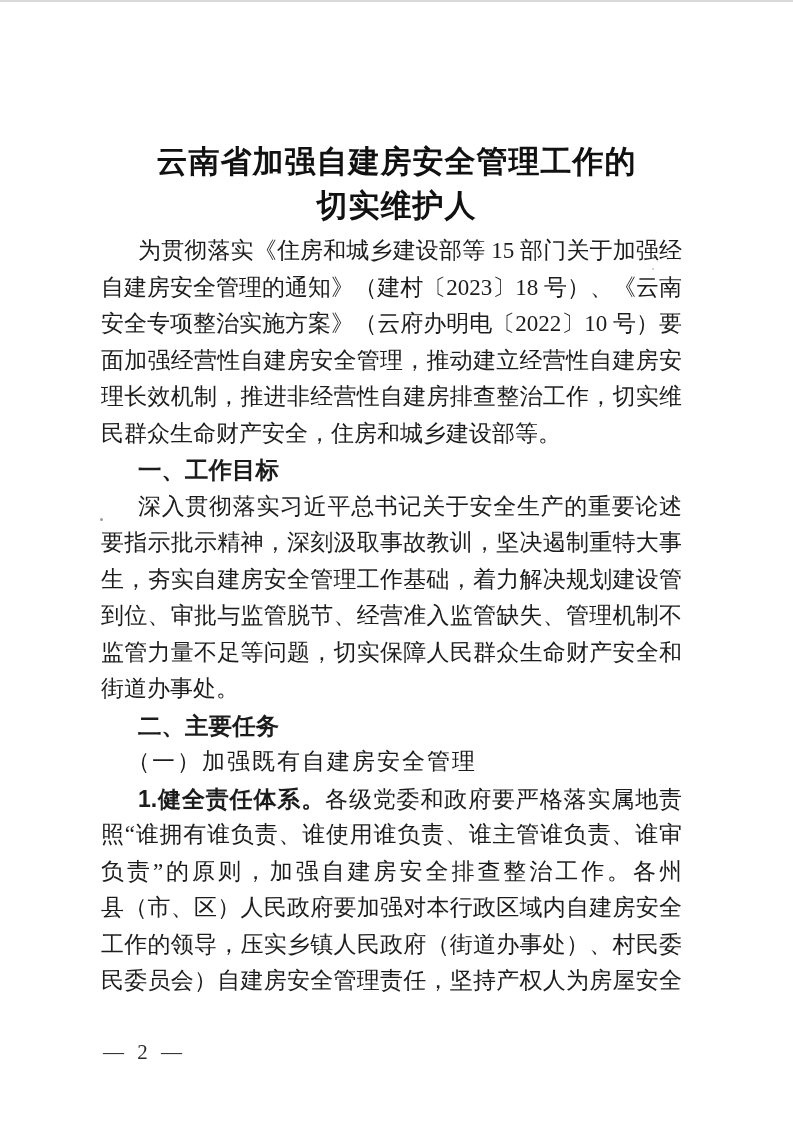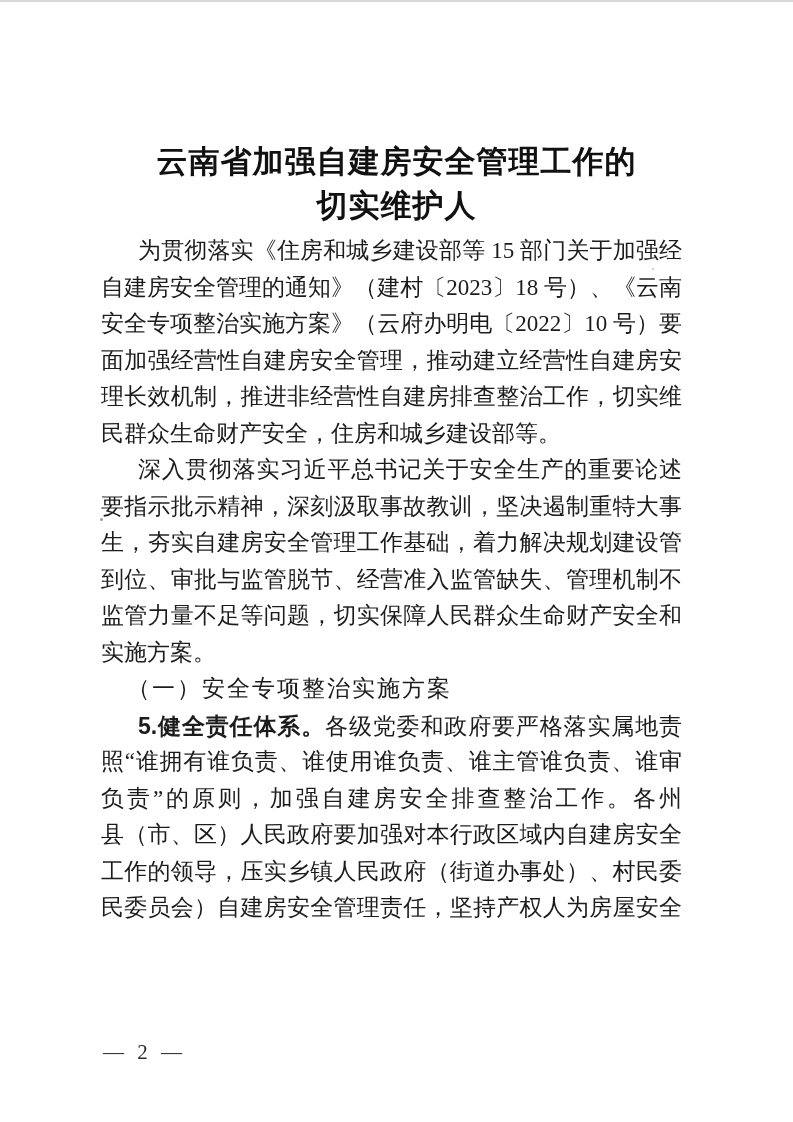--- a/index.html
+++ b/index.html
@@ -87,32 +87,34 @@
 
   <div class="content">
 
     <div class="line jl ind">为贯彻落实《住房和城乡建设部等 15 部门关于加强经营性</div>
     <div class="line jl">自建房安全管理的通知》（建村〔2023〕18 号）、《云南省自建房</div>
     <div class="line jl">安全专项整治实施方案》（云府办明电〔2022〕10 号）要求，全</div>
     <div class="line jl">面加强经营性自建房安全管理，推动建立经营性自建房安全管</div>
     <div class="line jl">理长效机制，推进非经营性自建房排查整治工作，切实维护人</div>
     <div class="line">民群众生命财产安全，住房和城乡建设部等。</div>
 
+    <div class="line heading-bold">一、工作目标</div>
 
     <div class="line jl ind">深入贯彻落实习近平总书记关于安全生产的重要论述和重</div>
     <div class="line jl">要指示批示精神，深刻汲取事故教训，坚决遏制重特大事故发</div>
     <div class="line jl">生，夯实自建房安全管理工作基础，着力解决规划建设管控不</div>
     <div class="line jl">到位、审批与监管脱节、经营准入监管缺失、管理机制不健全、</div>
     <div class="line jl">监管力量不足等问题，切实保障人民群众生命财产安全和社会</div>
-    <div class="line">实施方案。</div>
+    <div class="line">街道办事处。</div>
 
+    <div class="line heading-bold">二、主要任务</div>
 
-    <div class="line heading-kai">（一）安全专项整治实施方案</div>
+    <div class="line heading-kai">（一）加强既有自建房安全管理</div>
 
-    <div class="line jl"><span class="ind-spacer" style="display:inline-block;width:37px;"></span><span class="lead-bold">5.健全责任体系。</span><span>各级党委和政府要严格落实属地责任，按</span></div>
+    <div class="line jl"><span class="ind-spacer" style="display:inline-block;width:37px;"></span><span class="lead-bold">1.健全责任体系。</span><span>各级党委和政府要严格落实属地责任，按</span></div>
     <div class="line jl">照“谁拥有谁负责、谁使用谁负责、谁主管谁负责、谁审批谁</div>
     <div class="line jl">负责”的原则，加强自建房安全排查整治工作。各州（市）、各</div>
     <div class="line jl">县（市、区）人民政府要加强对本行政区域内自建房安全管理</div>
     <div class="line jl">工作的领导，压实乡镇人民政府（街道办事处）、村民委员会（居</div>
     <div class="line jl">民委员会）自建房安全管理责任，坚持产权人为房屋安全第一</div>
   </div>
 
   <div class="footer-pagenum">— 2 —</div>
 
   <div class="speck speck-1"></div>

